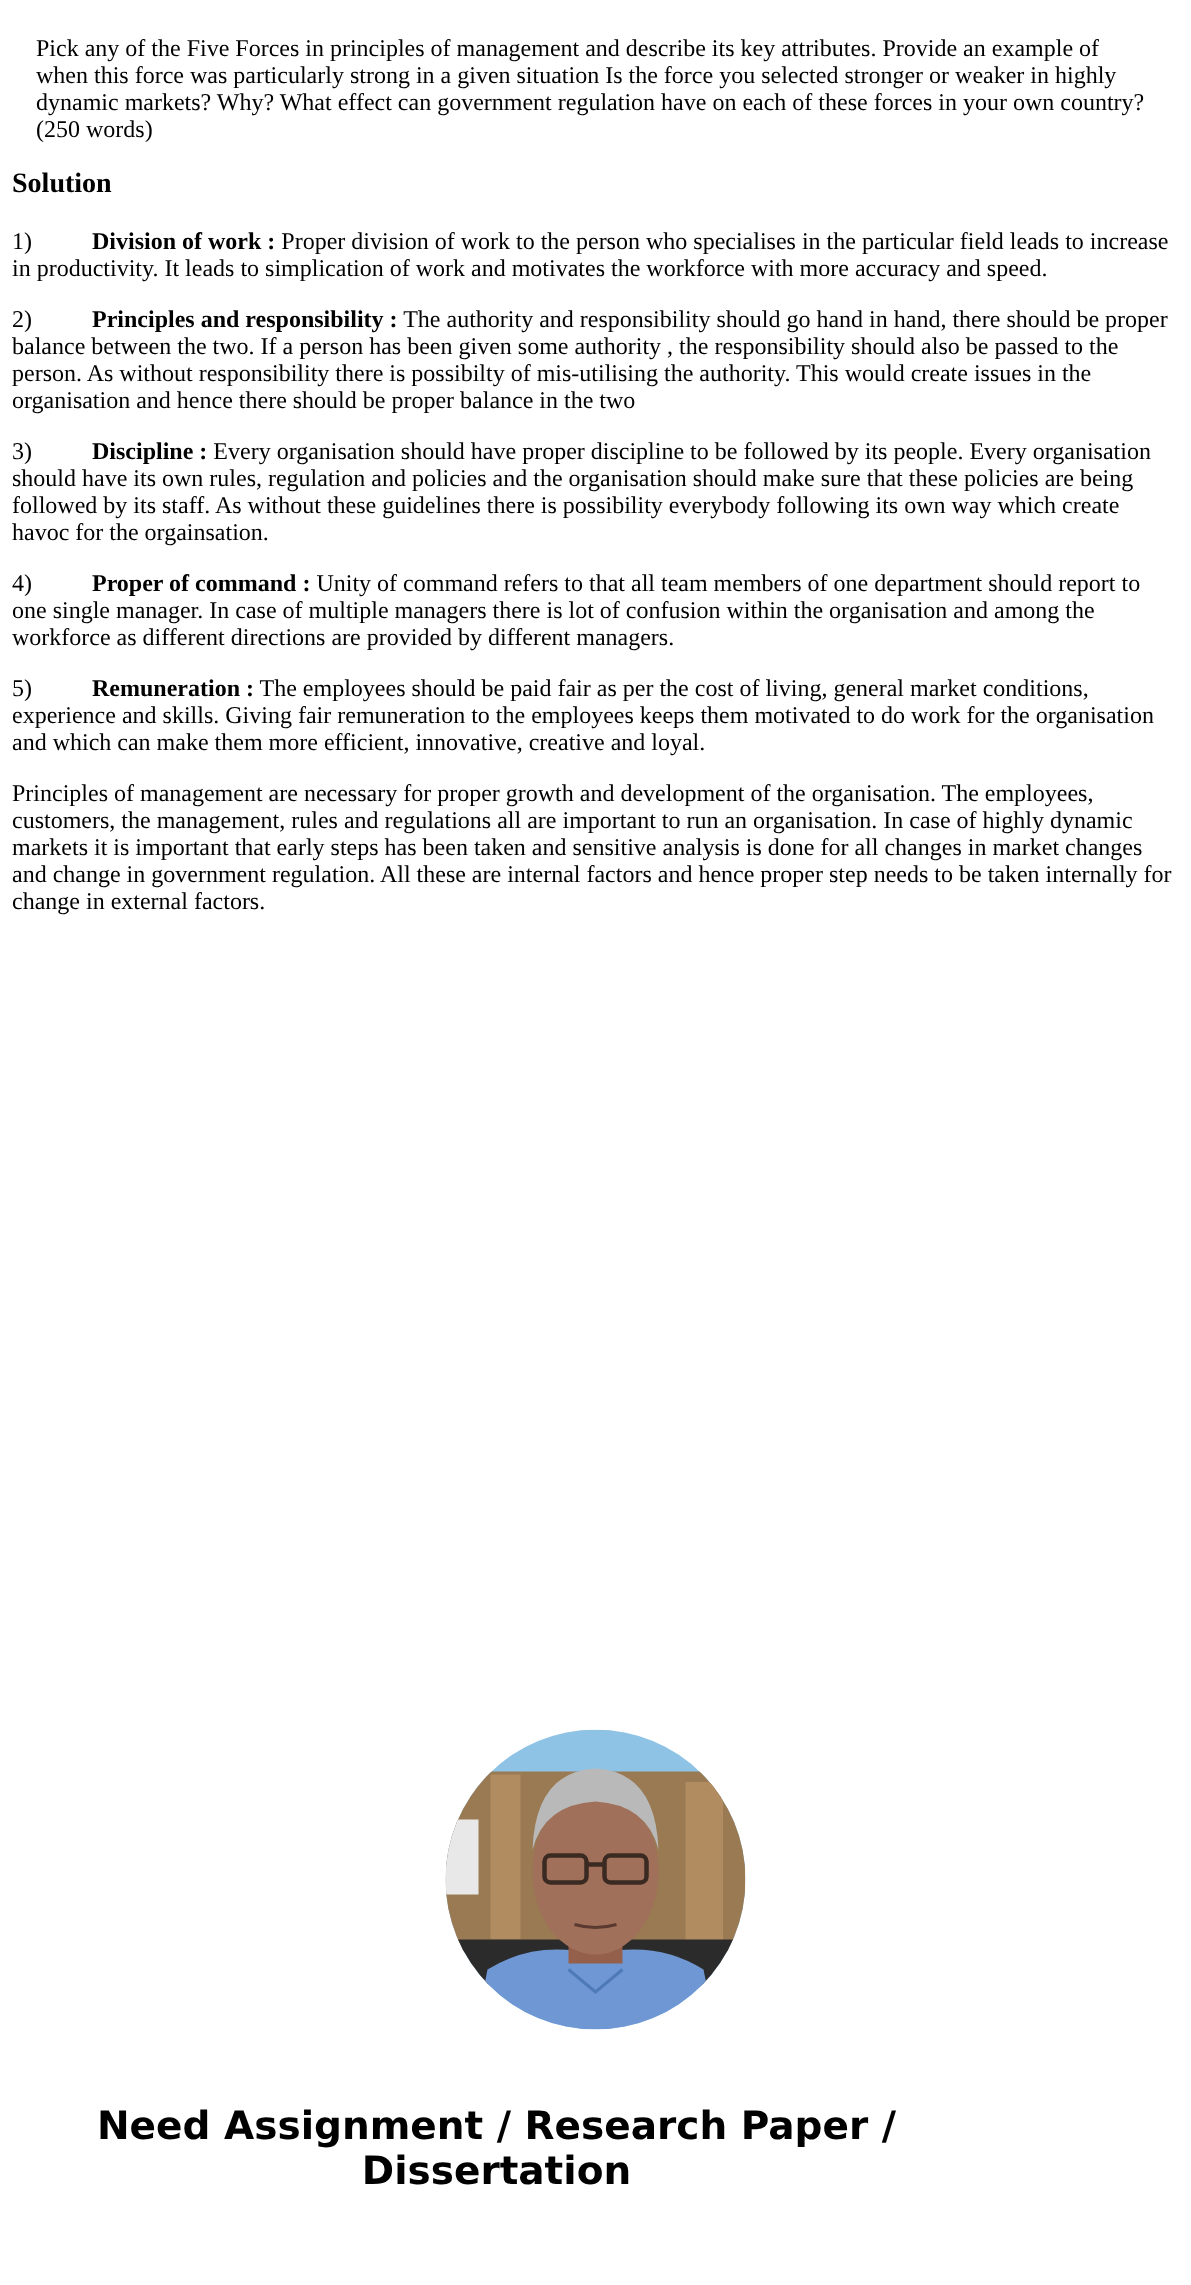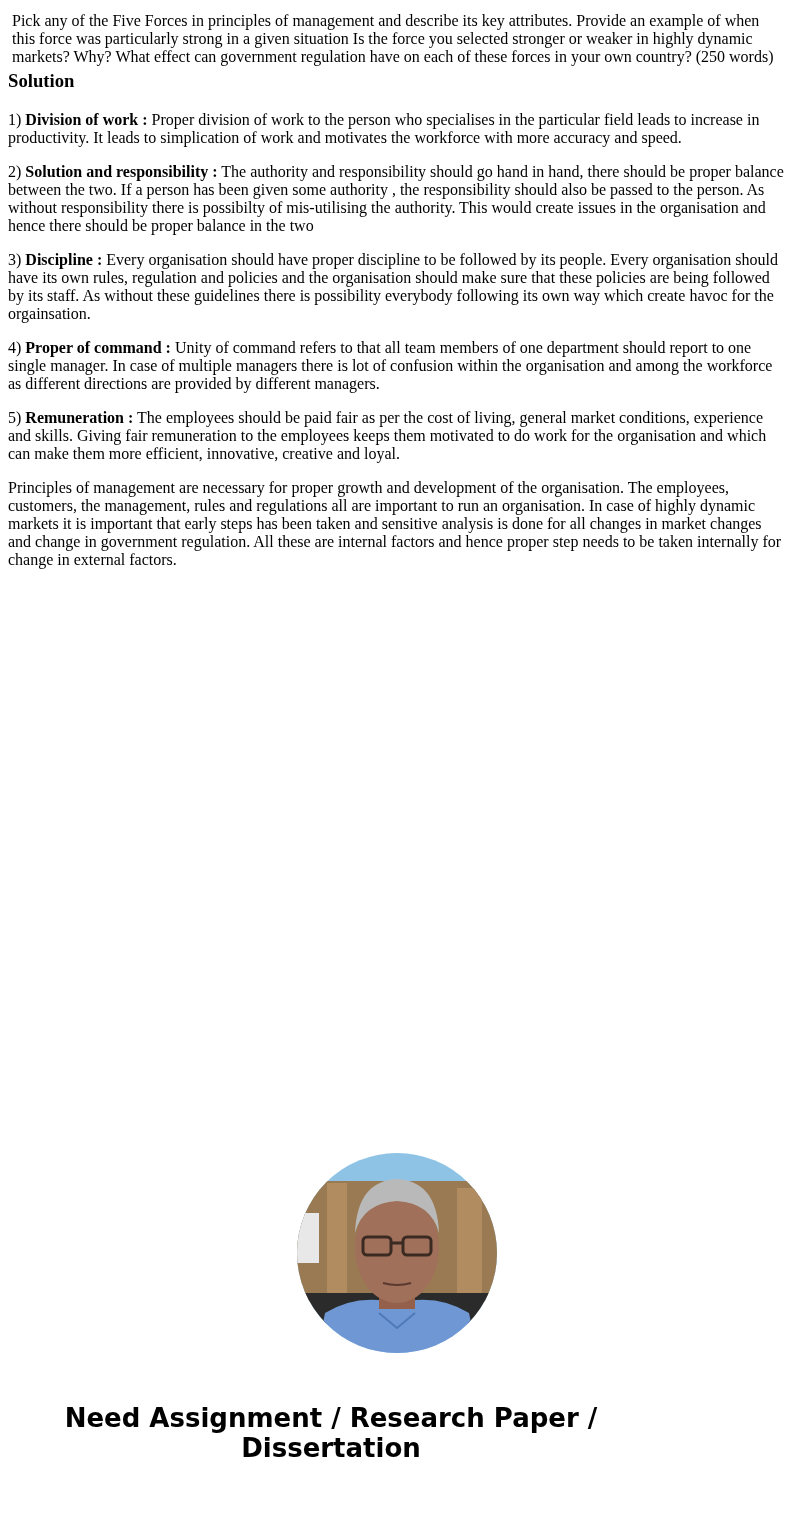--- a/index.html
+++ b/index.html
@@ -8,29 +8,29 @@
       height: 1523px;
       position: relative;
       overflow: hidden;
       font-family: "Liberation Serif", serif;
       font-size: 16px;
       line-height: 18px;
       color: #000000;
     }
     .content { padding: 8px 8px 0 8px; }
     p { margin: 0 0 16px 0; }
-    p.question { margin: 4px; }
+    p.question { margin: 16px; }
     h3.solution {
       font-family: "Liberation Serif", serif;
       font-size: 18.7px;
       font-weight: bold;
       margin: 1px 0 19px 0;
       line-height: 22px;
     }
-    b { font-weight: bold; }
+    b { font-weight: bold; margin-left: 36px; }
     .avatar-wrap {
       position: absolute;
       left: 297px;
       top: 1153px;
       width: 200px;
       height: 200px;
       border-radius: 50%;
       overflow: hidden;
     }
     .footer {
@@ -56,21 +56,21 @@
 
 
   <p>
     <span>1)</span>
     <b>Division of work :</b>
     <span>Proper division of work to the person who specialises in the particular field leads to increase in productivity. It leads to simplication of work and motivates the workforce with more accuracy and speed.</span>
   </p>
 
   <p>
     <span>2)</span>
-    <b>Solution and responsibility :</b>
+    <b>Principles and responsibility :</b>
     <span>The authority and responsibility should go hand in hand, there should be proper balance between the two. If a person has been given some authority , the responsibility should also be passed to the person. As without responsibility there is possibilty of mis-utilising the authority. This would create issues in the organisation and hence there should be proper balance in the two</span>
   </p>
 
   <p>
     <span>3)</span>
     <b>Discipline :</b>
     <span>Every organisation should have proper discipline to be followed by its people. Every organisation should have its own rules, regulation and policies and the organisation should make sure that these policies are being followed by its staff. As without these guidelines there is possibility everybody following its own way which create havoc for the orgainsation.</span>
   </p>
 
   <p>

